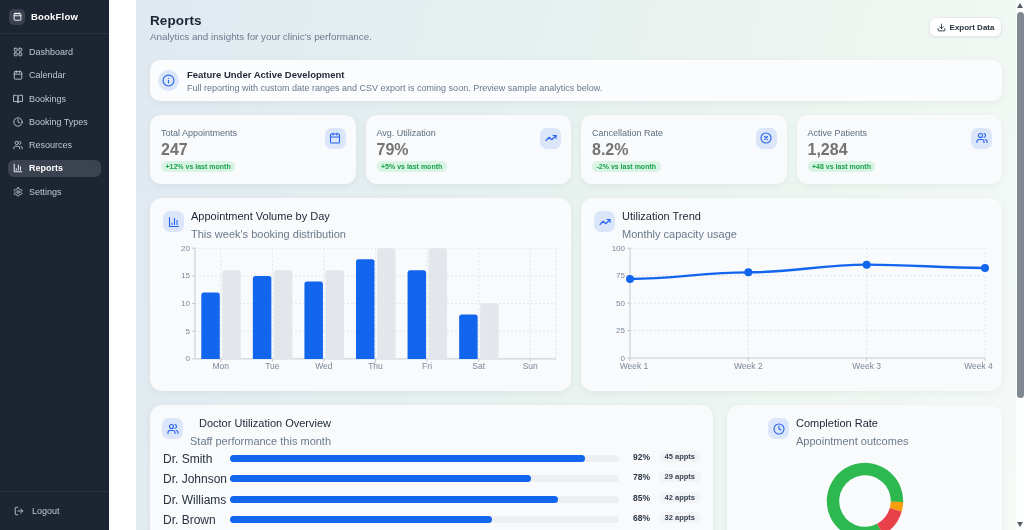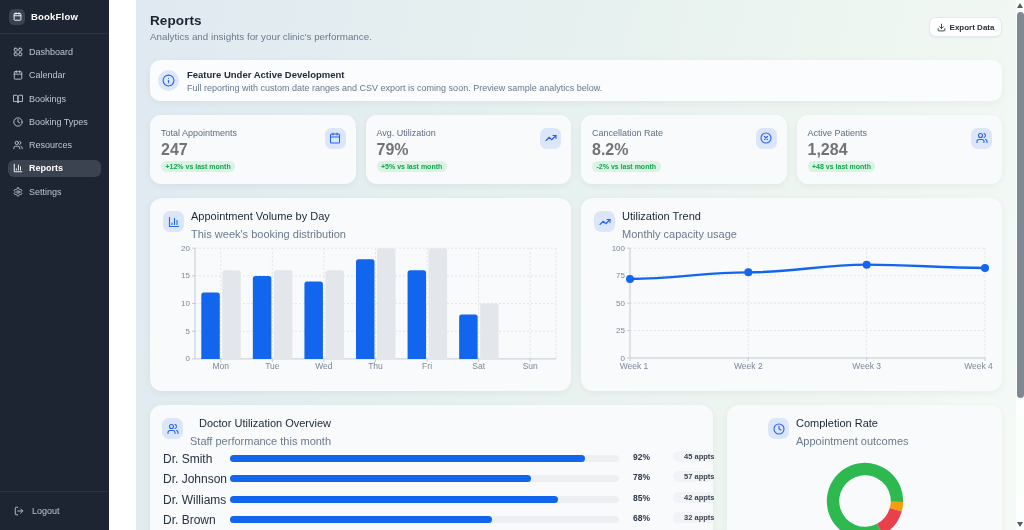--- a/index.html
+++ b/index.html
@@ -48,21 +48,21 @@
 
 .row3 { position:absolute; left:14px; top:405px; width:852px; display:flex; gap:14px; }
 .doc-card { position:relative; width:563px; height:140px; background:#f8fafc; border-radius:12px 12px 0 0; box-shadow:0 2px 8px rgba(15,23,42,.05); }
 .comp-card { position:relative; flex:1; height:140px; background:#f8fafc; border-radius:12px 12px 0 0; box-shadow:0 2px 8px rgba(15,23,42,.05); }
 
 .doc-row { position:absolute; left:0; width:563px; height:14px; }
 .doc-name { position:absolute; left:13px; top:1px; font-size:12px; font-weight:400; color:#27313f; }
 .doc-track { position:absolute; left:80px; top:4px; width:389px; height:6.5px; border-radius:4px; background:#edeff3; }
 .doc-fill { position:absolute; left:0; top:0; height:6.5px; border-radius:4px; background:#1266ee; }
 .doc-pct { position:absolute; left:458px; top:1px; width:42px; text-align:right; font-size:8.5px; font-weight:700; color:#2c3745; }
-.doc-pill { position:absolute; left:523px; top:-0.5px; width:41.5px; height:11px; line-height:11px; text-align:right; background:#f1f3f6; border-radius:5.5px; font-size:7.5px; font-weight:700; color:#39434f; }
+.doc-pill { position:absolute; left:509px; top:-0.5px; width:41.5px; height:11px; line-height:11px; text-align:center; background:#f1f3f6; border-radius:5.5px; font-size:7.5px; font-weight:700; color:#39434f; }
 
 .scrollbar { position:absolute; left:1016px; top:0; width:8px; height:530px; background:#fdfefe; }
 .sb-thumb { position:absolute; left:0.5px; top:12px; width:7px; height:386px; border-radius:4px; background:#7f8893; }
 .sb-up { position:absolute; top:3px; left:1px; width:0; height:0; border-left:3px solid transparent; border-right:3px solid transparent; border-bottom:5px solid #555c66; }
 .sb-down { position:absolute; bottom:3px; left:1px; width:0; height:0; border-left:3px solid transparent; border-right:3px solid transparent; border-top:5px solid #555c66; }
 </style>
 </head>
 <body>
 
 <div class="sidebar">
@@ -334,21 +334,21 @@
           </div>
         <div class="doc-pct">92%</div>
         <div class="doc-pill">45 appts</div>
       </div>
       <div class="doc-row" style="top:66px;">
         <div class="doc-name">Dr. Johnson</div>
         <div class="doc-track">
             <div class="doc-fill" style="width:301px;"></div>
           </div>
         <div class="doc-pct">78%</div>
-        <div class="doc-pill">57 appts</div>
+        <div class="doc-pill">29 appts</div>
       </div>
       <div class="doc-row" style="top:87px;">
         <div class="doc-name">Dr. Williams</div>
         <div class="doc-track">
             <div class="doc-fill" style="width:328px;"></div>
           </div>
         <div class="doc-pct">85%</div>
         <div class="doc-pill">42 appts</div>
       </div>
       <div class="doc-row" style="top:107px;">

